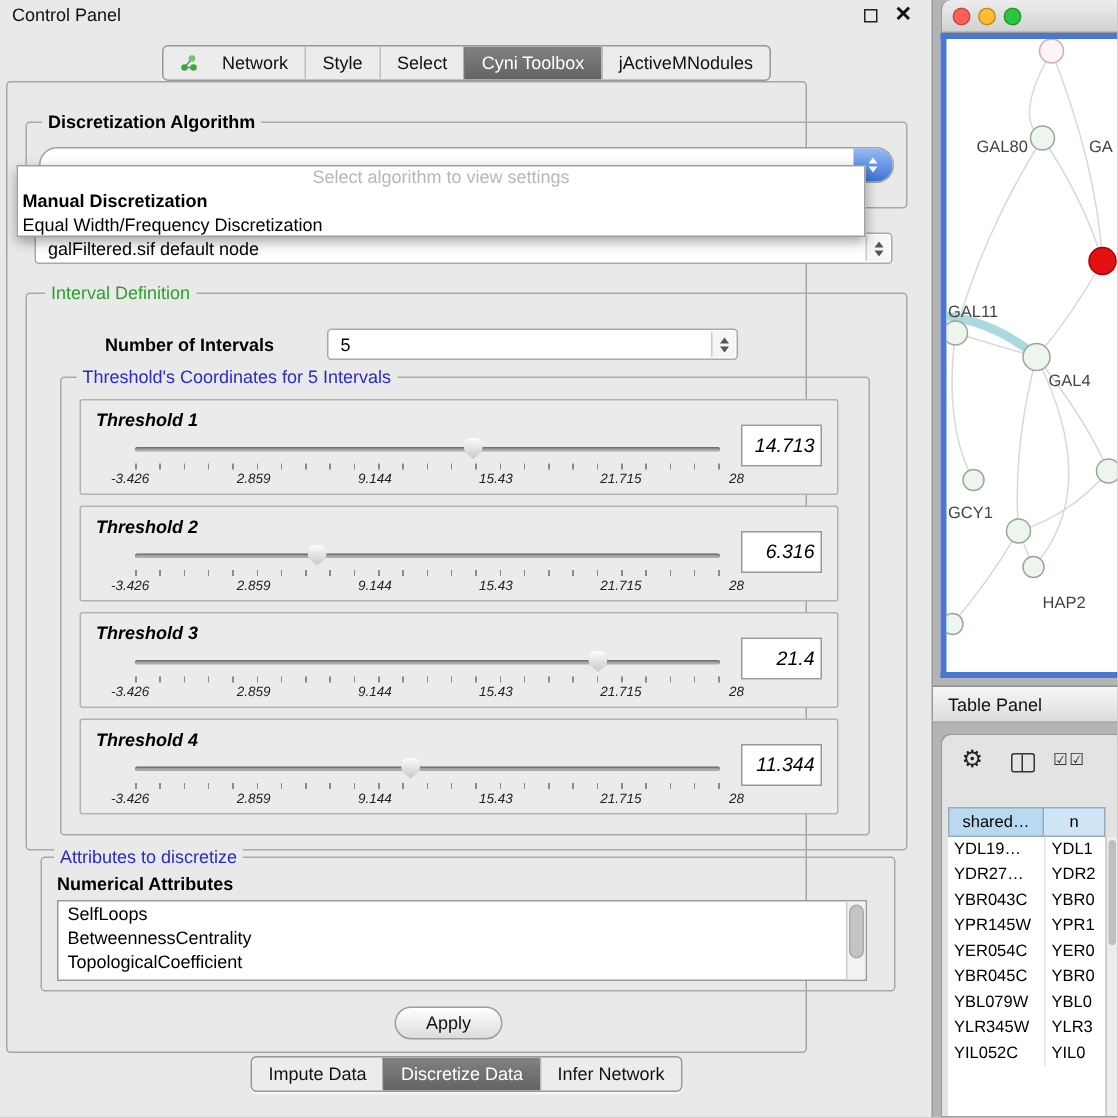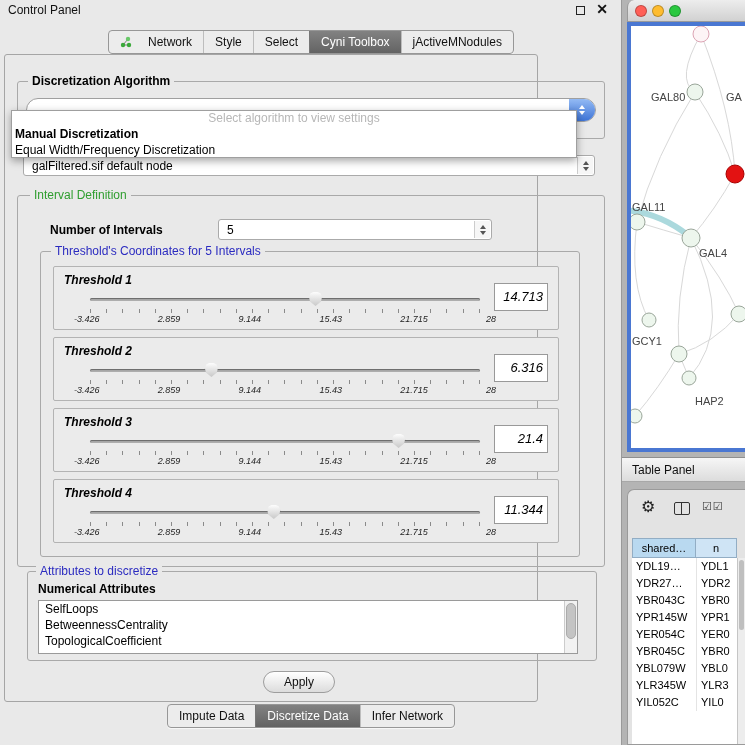--- a/index.html
+++ b/index.html
@@ -40,21 +40,21 @@
   .td-label { position:absolute; left:22px; top:86px; font-size:12px; color:#111; }
   .combo { position:absolute; background:#fff; border:1px solid #aaa; border-radius:3px; font-size:12px; }
   .combo-text { position:absolute; left:8px; top:0; line-height:20px; white-space:nowrap; }
   .stepper { position:absolute; right:1px; top:1px; bottom:1px; width:16px; border-left:1px solid #ccc; display:flex; flex-direction:column; align-items:center; justify-content:center; gap:2px; background:#f6f6f6; }
   .tri-up { width:0; height:0; border-left:3px solid transparent; border-right:3px solid transparent; border-bottom:4px solid #555; }
   .tri-down { width:0; height:0; border-left:3px solid transparent; border-right:3px solid transparent; border-top:4px solid #555; }
   .td-combo { left:18px; top:100px; width:572px; height:21px; }
 
   .interval-group { left:12px; top:140px; width:588px; height:372px; }
   .interval-title { left:12px; color:#2f9e2f; }
-  .ni-label { position:absolute; left:32px; top:27px; font-size:12px; font-weight:bold; }
+  .ni-label { position:absolute; left:52px; top:27px; font-size:12px; font-weight:bold; }
   .ni-combo { left:200px; top:23px; width:274px; height:21px; }
 
   .thr-group { left:22px; top:55px; width:540px; height:306px; }
   .thr-title { left:10px; color:#2b2bc0; }
   .thr-panel { position:absolute; left:12px; width:506px; height:64px; border:1px solid #b3b3b3; background:#ebebeb; border-radius:2px;font-style:italic; }
   .thr-label { position:absolute; left:10px; top:6px; font-size:12px; font-weight:bold; }
   .thr-value { position:absolute; right:10px; top:16px; width:54px; height:28px; background:#fff; border:1px solid #999; font-size:13px; text-align:right; line-height:26px; padding-right:4px; }
   .slider { position:absolute; left:36px; top:24px; width:390px; height:16px; }
   .track { position:absolute; left:0; right:0; top:7px; height:3px; background:#adadad; border-radius:2px; box-shadow:inset 0 1px 1px rgba(0,0,0,.4); }
   .thumb { position:absolute; top:1px; width:13px; height:14px; margin-left:-6px;

